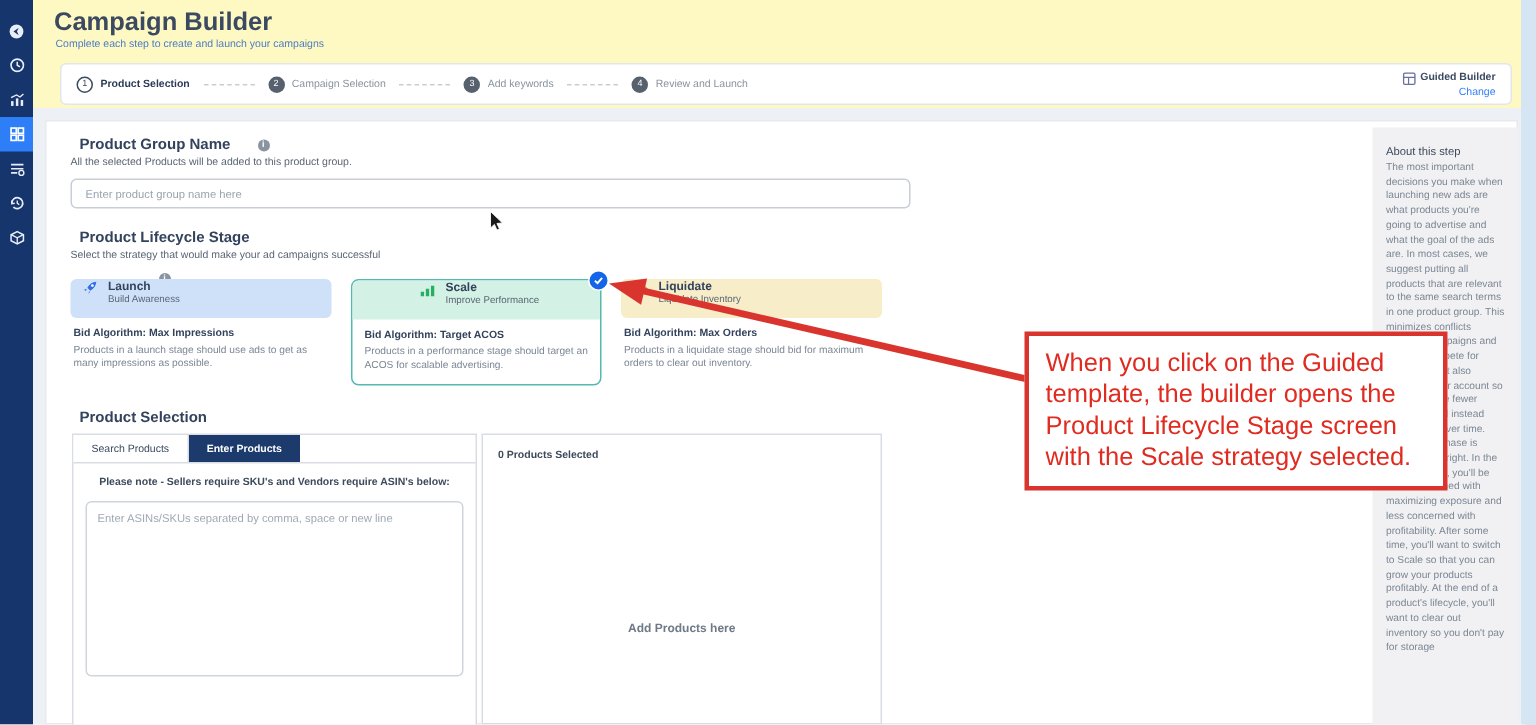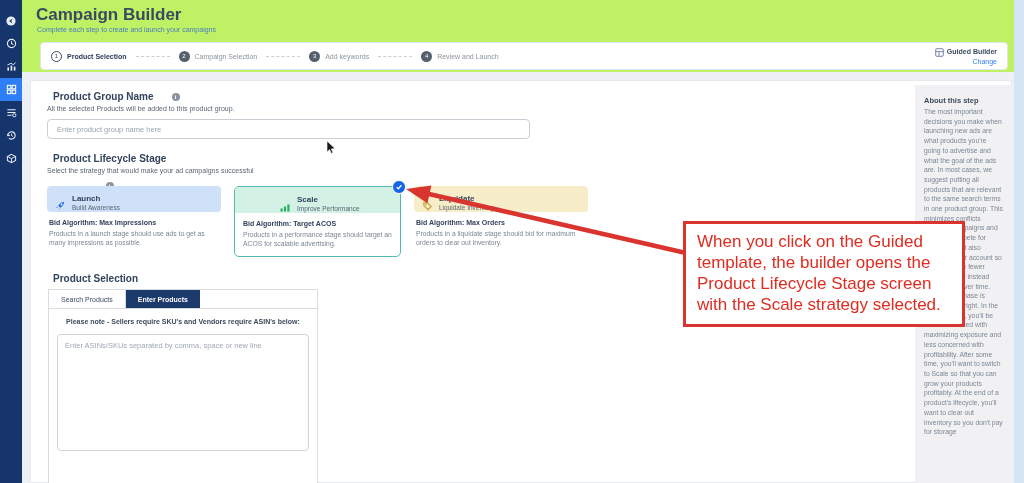--- a/index.html
+++ b/index.html
@@ -7,21 +7,21 @@
   *{box-sizing:border-box;}
 
   
   .sidebar{position:absolute;left:0;top:0;width:22px;height:483px;background:#16356c;z-index:5;
     display:flex;flex-direction:column;align-items:stretch;padding-top:9px;}
   .nav-item{height:23px;display:flex;align-items:center;justify-content:center;cursor:pointer;}
   .nav-item.active{background:#2e7ff7;}
   .nav-item svg{display:block;}
 
   
-  .header{position:absolute;left:22px;top:0;width:1002px;height:72px;background:#bef264;z-index:1;}
+  .header{position:absolute;left:22px;top:0;width:1002px;height:72px;background:#fef9c3;z-index:1;}
   .app-title{position:absolute;left:14px;top:5px;font-size:17px;font-weight:bold;color:#3b4a61;}
   .app-subtitle{position:absolute;left:15px;top:26px;font-size:7px;color:#4d7cc1;}
 
   
   .stepper{position:absolute;left:40px;top:42px;width:968px;height:28px;background:#fff;
     border:1px solid #e2e5ea;border-radius:4px;display:flex;align-items:center;padding:0 10px;z-index:2;}
   .step{display:flex;align-items:center;}
   .step-circle{width:11px;height:11px;border-radius:50%;font-size:6px;display:flex;align-items:center;
     justify-content:center;margin-right:5px;flex:0 0 auto;}
   .step.current .step-circle{border:1px solid #3b4a61;color:#3b4a61;background:#fff;}
@@ -36,27 +36,27 @@
 
   
   .main-card{position:absolute;left:30px;top:80px;width:982px;height:403px;background:#fff;
     border:1px solid #e7e9ee;z-index:1;}
 
   .sec-title{position:absolute;font-size:10px;font-weight:bold;color:#33435c;display:flex;align-items:center;gap:18px;}
   .info-icon{width:8px;height:8px;border-radius:50%;background:#8a94a0;color:#fff;font-size:6px;
     display:inline-flex;align-items:center;justify-content:center;font-weight:bold;font-style:normal;}
   .sec-sub{position:absolute;font-size:7px;color:#5a6673;}
 
-  .pg-input{position:absolute;left:16px;top:38px;width:483px;height:20px;border:1px solid #c9ced6;
+  .pg-input{position:absolute;left:16px;top:38px;width:560px;height:20px;border:1px solid #c9ced6;
     border-radius:4px;font-size:7.5px;color:#3b4a61;padding:0 9px;outline:none;font-family:inherit;}
   .pg-input::placeholder{color:#9aa4af;}
 
   
   .card{position:absolute;top:105px;border-radius:5px;}
-  .card-head{height:26px;border-radius:4px;display:flex;align-items:flex-end;padding:0 7px;gap:6px;}
+  .card-head{height:26px;border-radius:4px;display:flex;align-items:flex-start;padding:0 7px;gap:6px;}
   .card-head-text{line-height:9px;}
   .card-name{font-size:8px;font-weight:bold;color:#33435c;}
   .card-tag{font-size:6.5px;color:#5a6673;}
   .card-icon{width:12px;height:12px;display:flex;align-items:center;justify-content:center;}
   .card-body{padding:7px 2px 0 2px;}
   .card-algo{font-size:7px;font-weight:bold;color:#33435c;margin-bottom:3px;}
   .card-desc{font-size:6.8px;color:#7b8794;line-height:9px;}
   .card.launch{left:16px;width:174px;}
   .card.launch .card-head{background:#cfe1f8;}
   .card.scale{left:203px;width:167px;border:1px solid #53b9b2;padding:0;}
@@ -83,21 +83,21 @@
     justify-content:center;cursor:pointer;font-family:inherit;}
 
   .selected-panel{position:absolute;left:290px;top:208px;width:267px;height:194px;border:1px solid #d9dde3;
     background:#fff;}
   .selected-header{position:absolute;left:10px;top:10px;font-size:7px;font-weight:bold;color:#3d4a5c;}
   .empty-text{position:absolute;left:0;right:0;top:124px;text-align:center;font-size:8px;
     font-weight:bold;color:#6f7a86;}
 
   
   .about{position:absolute;left:915px;top:85px;width:97px;height:398px;background:#f1f1f3;z-index:3;}
-  .about-title{font-size:7.5px;font-weight:bold;color:#3d4a5c;padding:11px 9px 2px 9px;}
+  .about-title{font-size:7.5px;font-weight:normal;color:#3d4a5c;padding:11px 9px 2px 9px;}
   .about-body{font-size:6.8px;color:#7b8794;line-height:9.7px;padding:0 9px;}
 
   .edge-strip{position:absolute;left:1014px;top:0;width:10px;height:483px;background:#d6e5f3;z-index:4;}
 
   
   .arrow-overlay{position:absolute;left:0;top:0;width:1024px;height:483px;z-index:30;pointer-events:none;}
   .callout{position:absolute;left:683px;top:221px;width:282px;height:106px;background:#fff;
     border:3px solid #d9342e;z-index:31;padding:7px 11px;font-size:17px;line-height:21px;
     color:#e02b20;}
   .cursor{position:absolute;left:326px;top:141px;z-index:40;pointer-events:none;}
@@ -278,20 +278,24 @@
   <div class="tab-panel">
     <div class="tabs">
       <div class="tab inactive">Search Products</div>
       <div class="tab active">Enter Products</div>
     </div>
     <div class="note">Please note - Sellers require SKU's and Vendors require ASIN's below:</div>
     <textarea class="asin-area" placeholder="Enter ASINs/SKUs separated by comma, space or new line" style=""></textarea>
     <button class="add-btn">+ Add</button>
   </div>
 
+  <div class="selected-panel">
+    <div class="selected-header">0 Products Selected</div>
+    <div class="empty-text">Add Products here</div>
+  </div>
 </div>
 
 <div class="about">
   <div class="about-title">About this step</div>
   <div class="about-body">The most important decisions you make when launching new ads are what products you're going to advertise and what the goal of the ads are. In most cases, we suggest putting all products that are relevant to the same search terms in one product group. This minimizes conflicts between campaigns and ads that compete for placements. It also simplifies your account so you can make fewer decisions and instead collect data over time. The launch phase is critical to get right. In the launch phase, you'll be more concerned with maximizing exposure and less concerned with profitability. After some time, you'll want to switch to Scale so that you can grow your products profitably. At the end of a product's lifecycle, you'll want to clear out inventory so you don't pay for storage</div>
 </div>
 
 <div class="edge-strip"></div>
 
 <svg class="arrow-overlay">

